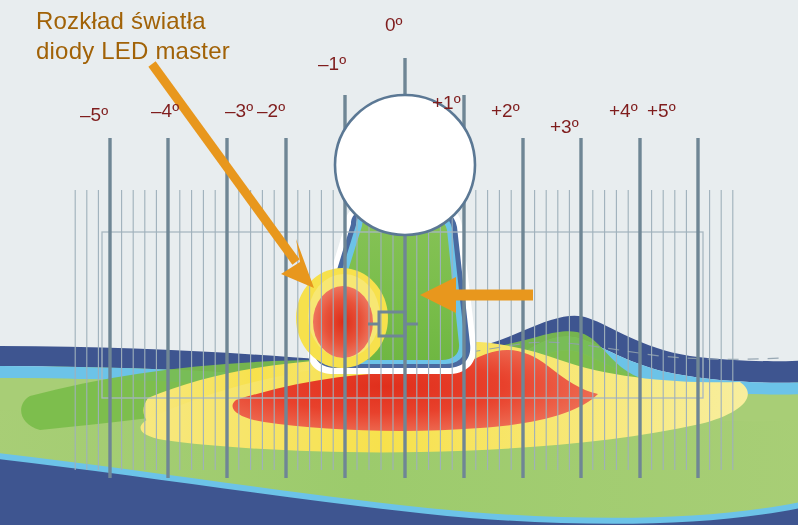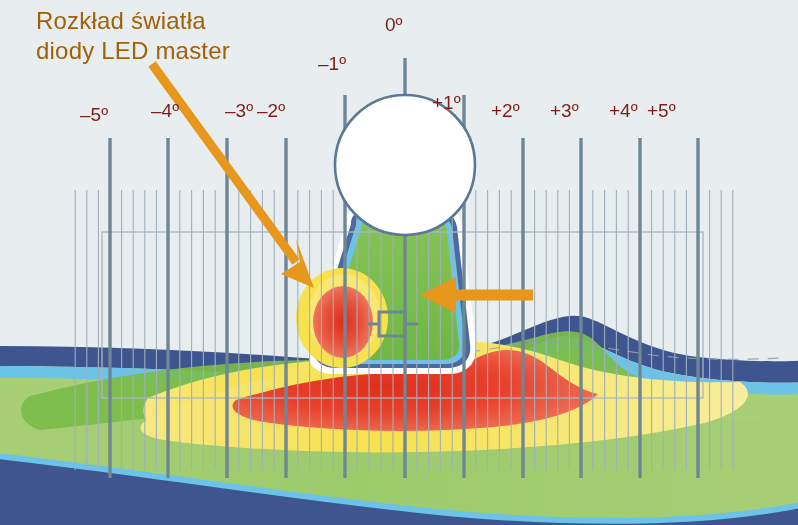--- a/index.html
+++ b/index.html
@@ -205,17 +205,17 @@
 
   <div id="axis-labels">
       <div class="axlabel" style="left: 80px; top: 104px;">–5º</div>
       <div class="axlabel" style="left: 139px; top: 100px; margin-left: 12px;">–4º</div>
       <div class="axlabel" style="left: 198px; top: 100px; margin-left: 27px;">–3º</div>
       <div class="axlabel" style="left: 257px; top: 100px;">–2º</div>
       <div class="axlabel" style="left: 318px; top: 53px;">–1º</div>
       <div class="axlabel" style="left: 385px; top: 14px;">0º</div>
       <div class="axlabel" style="left: 432px; top: 53px; margin-top: 39px;">+1º</div>
       <div class="axlabel" style="left: 491px; top: 100px;">+2º</div>
-      <div class="axlabel" style="left: 550px; top: 100px;">+3º</div>
+      <div class="axlabel" style="left: 550px; top: 116px;">+3º</div>
       <div class="axlabel" style="left: 609px; top: 100px; text-align: center;">+4º</div>
       <div class="axlabel" style="left: 647px; top: 100px;">+5º</div>
     </div>
 </div>
 
 </body></html>

